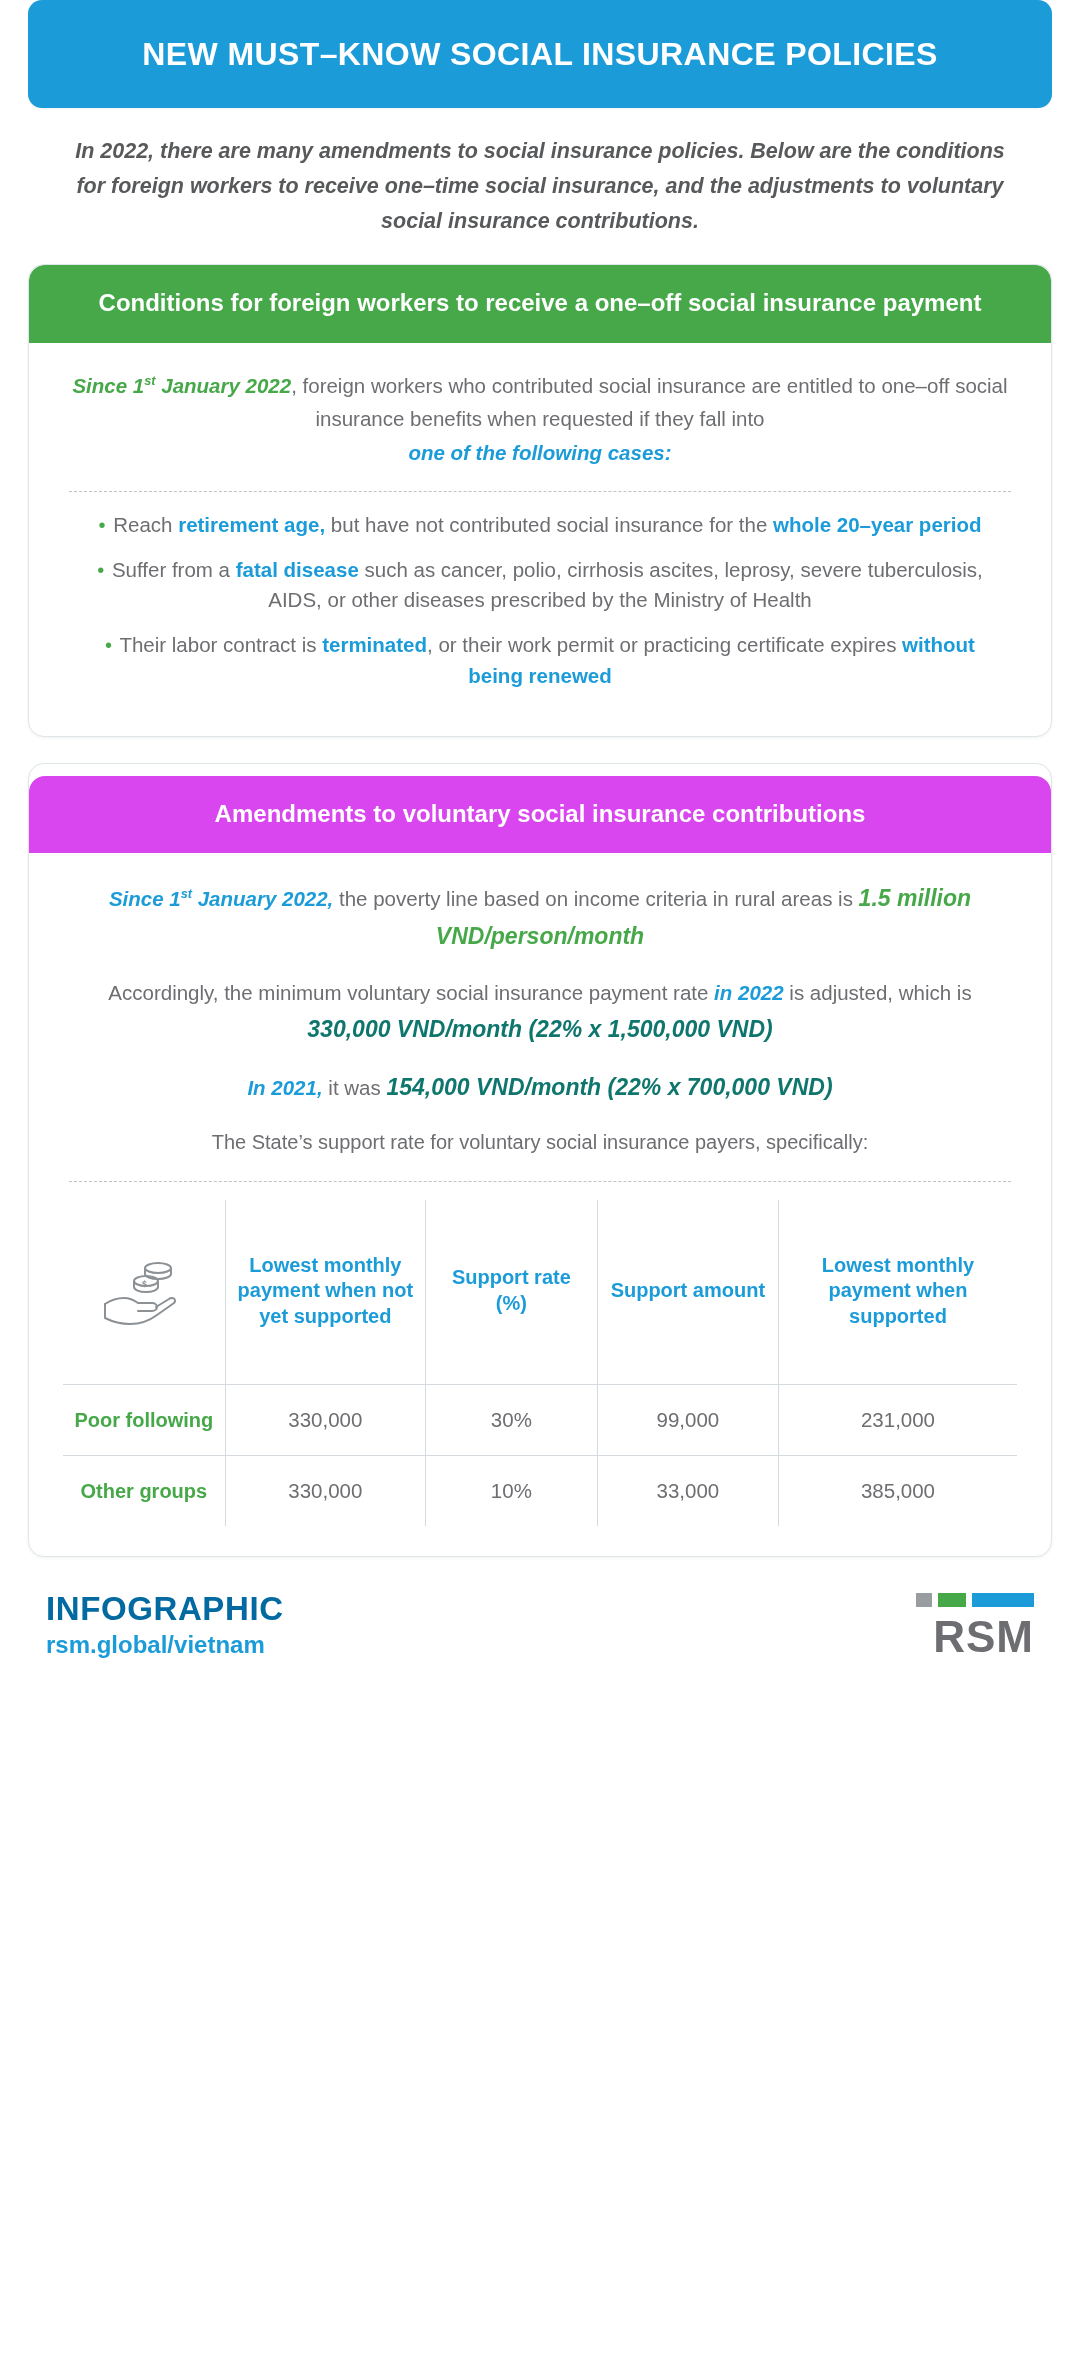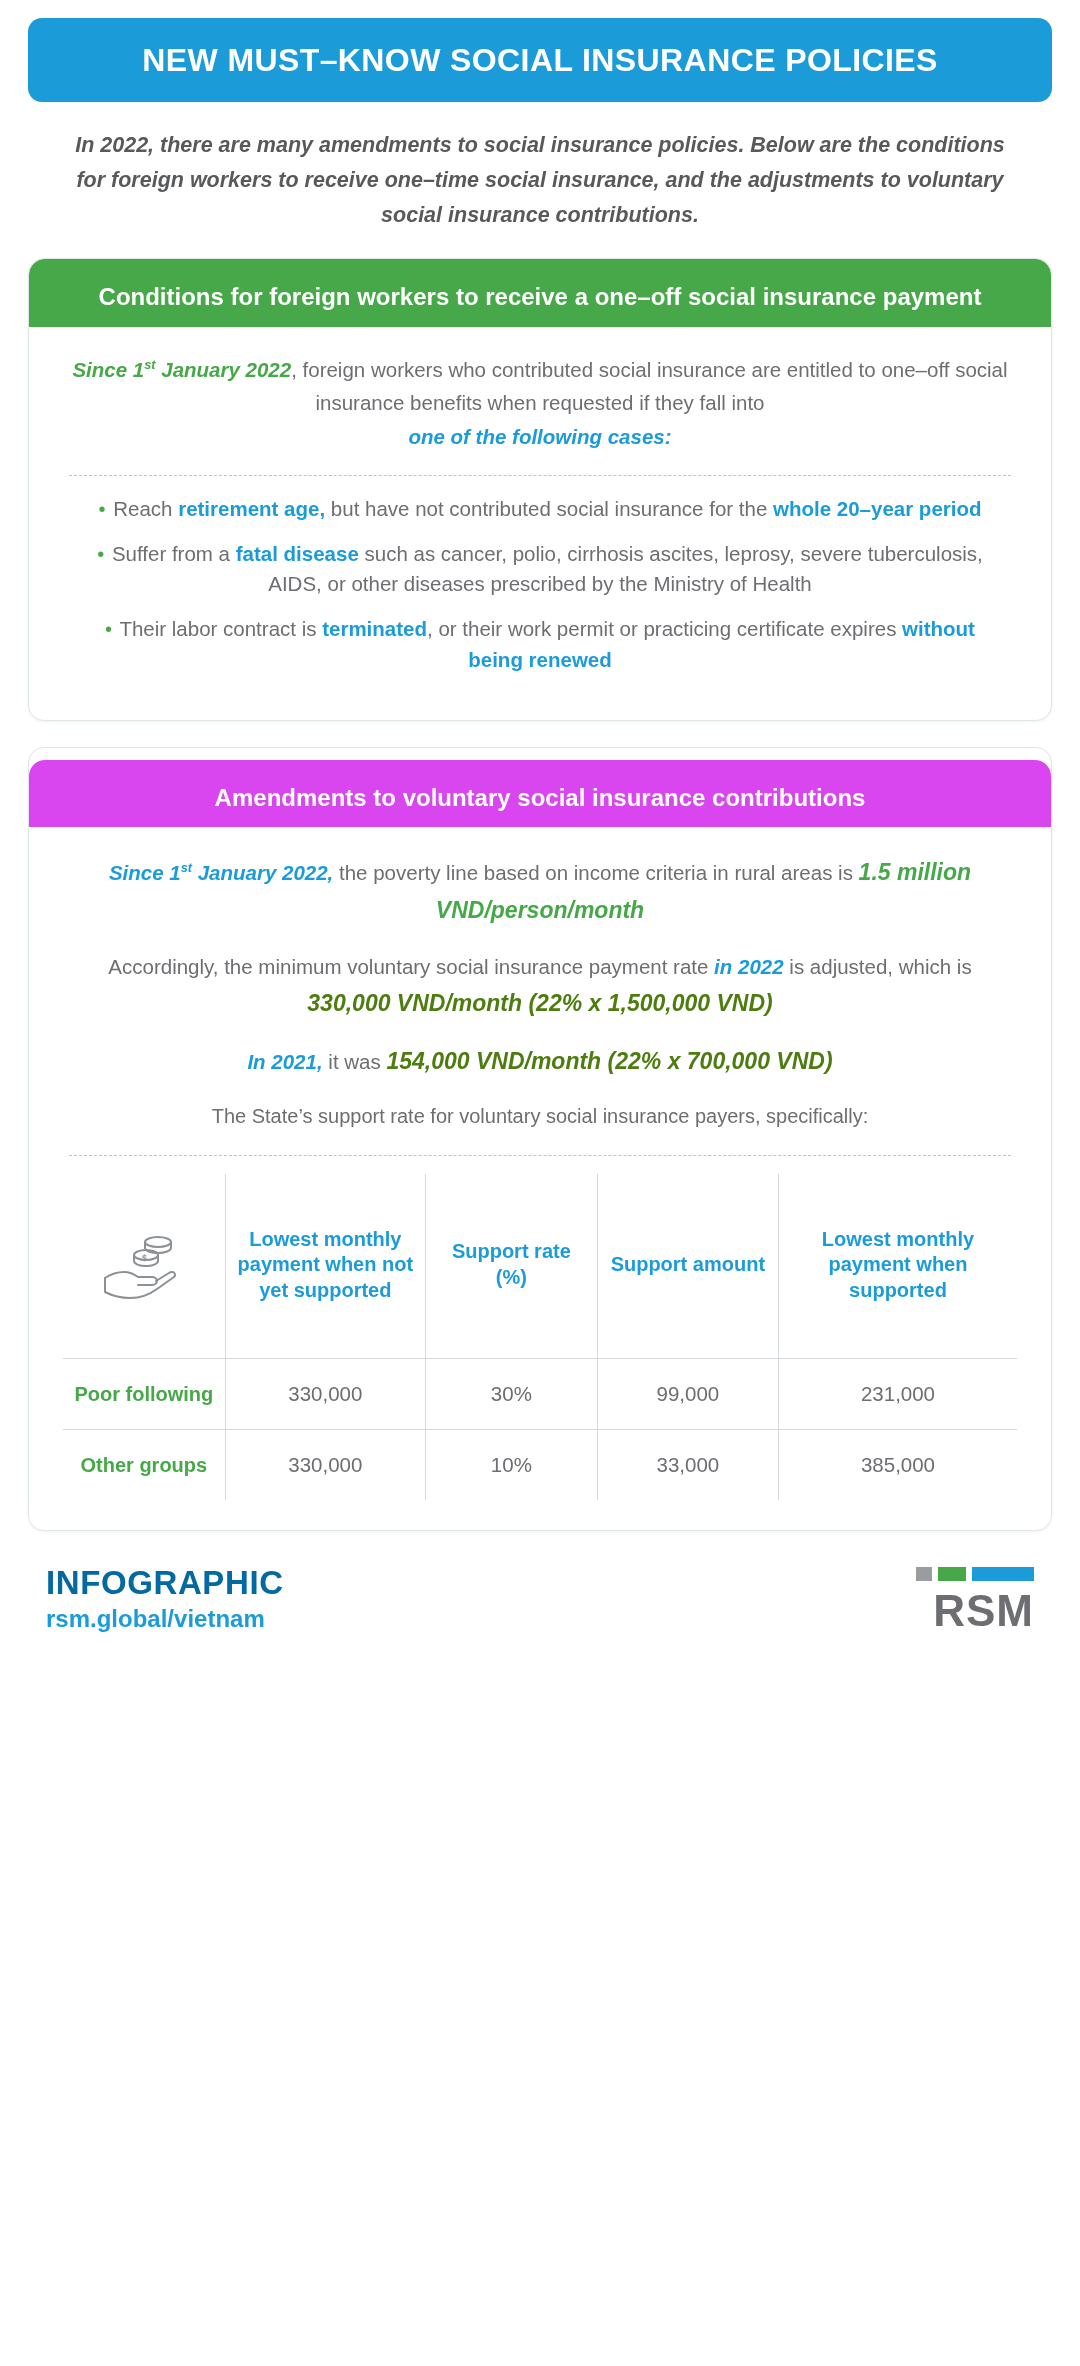--- a/index.html
+++ b/index.html
@@ -18,24 +18,23 @@
     position: relative;
     width: 1080px;
     height: 2366px;
     box-sizing: border-box;
     padding: 0 28px;
     background: #ffffff;
   }
 
   
   .title-banner {
-    margin-top: 18px;
     background: #1b9cd9;
     border-radius: 14px;
-    height: 84px;
+    height: 108px;
     display: flex;
     align-items: center;
     justify-content: center;
     box-shadow: 0 1px 2px rgba(0,0,0,0.05);
   }
   .title-banner h1 {
     margin: 0;
     color: #ffffff;
     font-size: 32px;
     font-weight: bold;
@@ -57,21 +56,21 @@
   
   .card {
     margin-top: 26px;
     border-radius: 16px;
     background: #ffffff;
     overflow: hidden;
     border: 1px solid #dfe6ea;
     box-shadow: 0 1px 3px rgba(0,0,0,0.06);
   }
   .card-header {
-    padding: 22px 40px 14px 40px;
+    padding: 22px 40px 24px 40px;
     text-align: center;
     color: #ffffff;
     font-size: 24px;
     font-weight: bold;
     line-height: 1.32;
     border-radius: 16px 16px 0 0;
   }
   .card-header.green { background: #46a848; }
   .card-header.blue  { background: #d946ef; margin-top: 12px; }
   .card-body {
@@ -131,21 +130,21 @@
     margin: 0 0 20px 0;
     padding: 0 16px;
   }
   .para.small { font-size: 20px; }
   .para .blue-bi {
     color: #1b9cd9;
     font-weight: bold;
     font-style: italic;
   }
   .para .green-bi {
-    color: #4d7c0f;
+    color: #0f766e;
     font-weight: bold;
     font-style: italic;
     font-size: 23px;
   }
   .para .green-bi-sm {
     color: #46a848;
     font-weight: bold;
     font-style: italic;
   }
   sup { font-size: 0.62em; vertical-align: super; }

